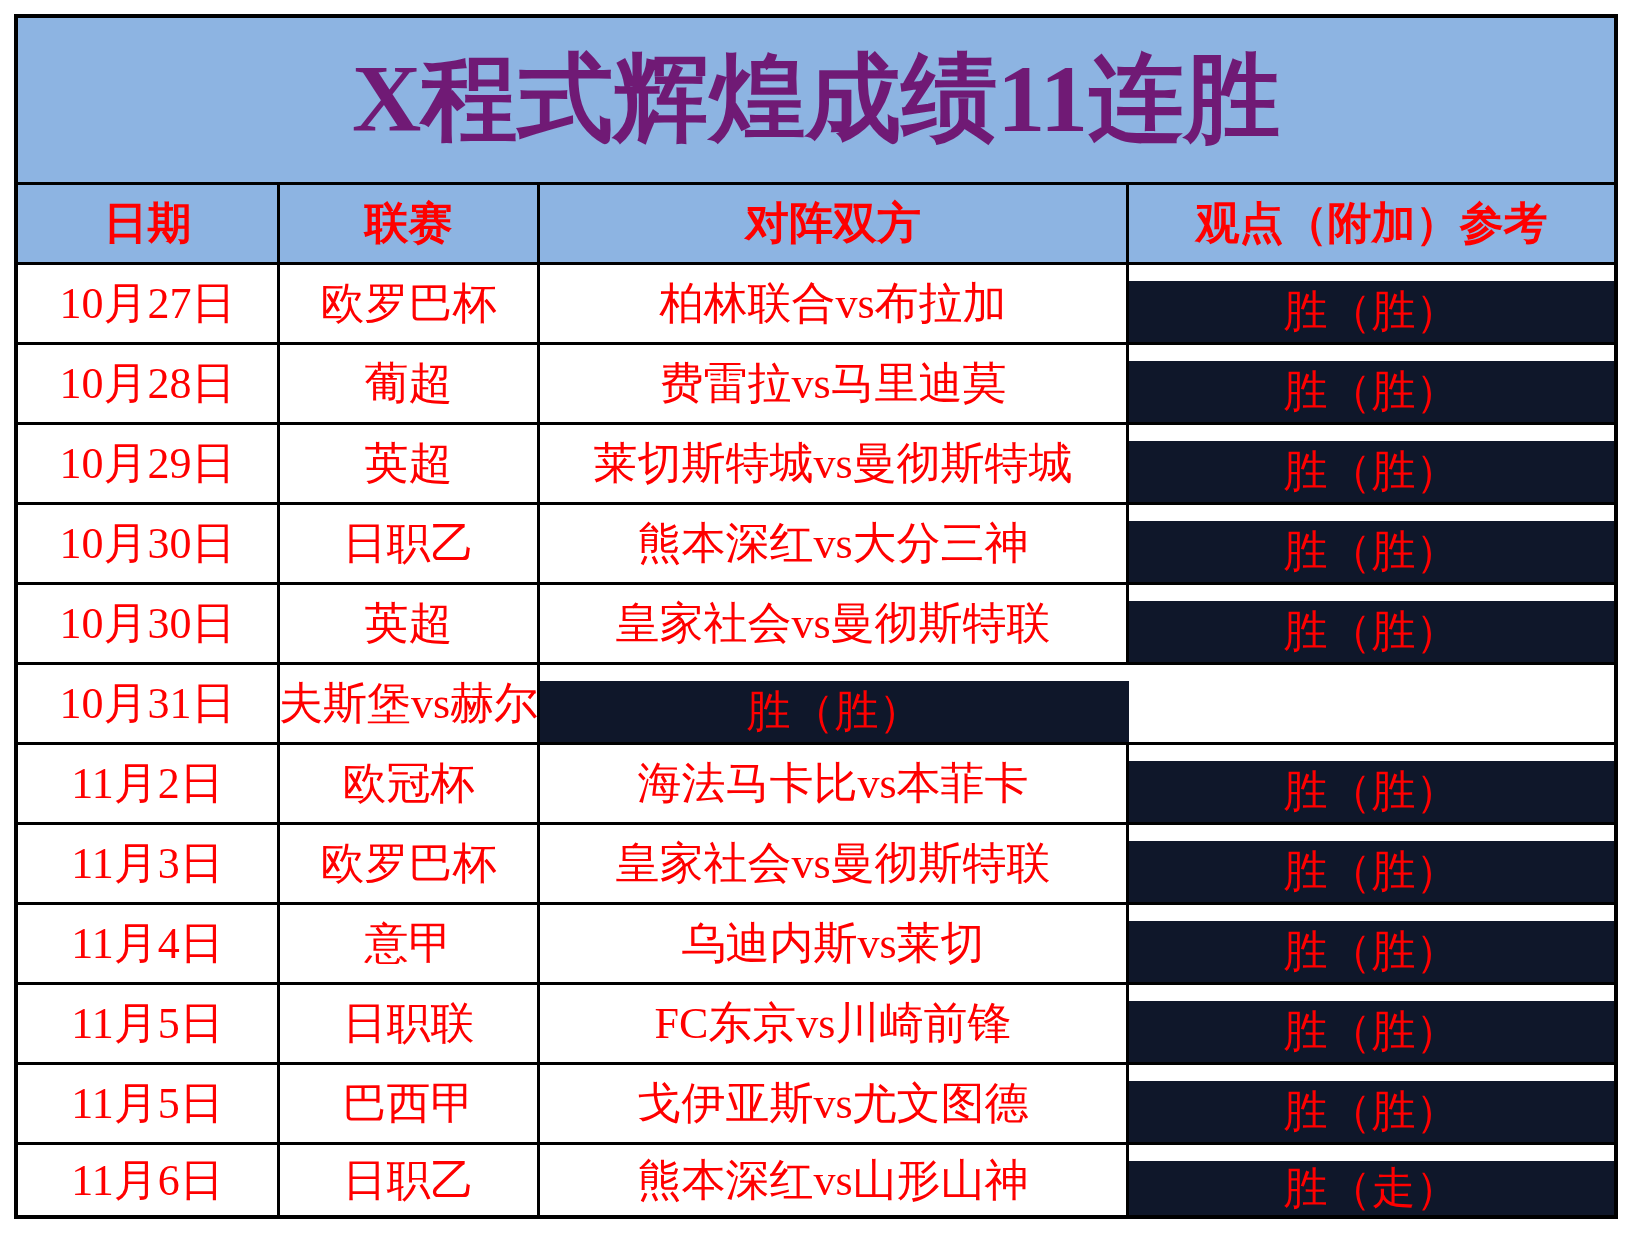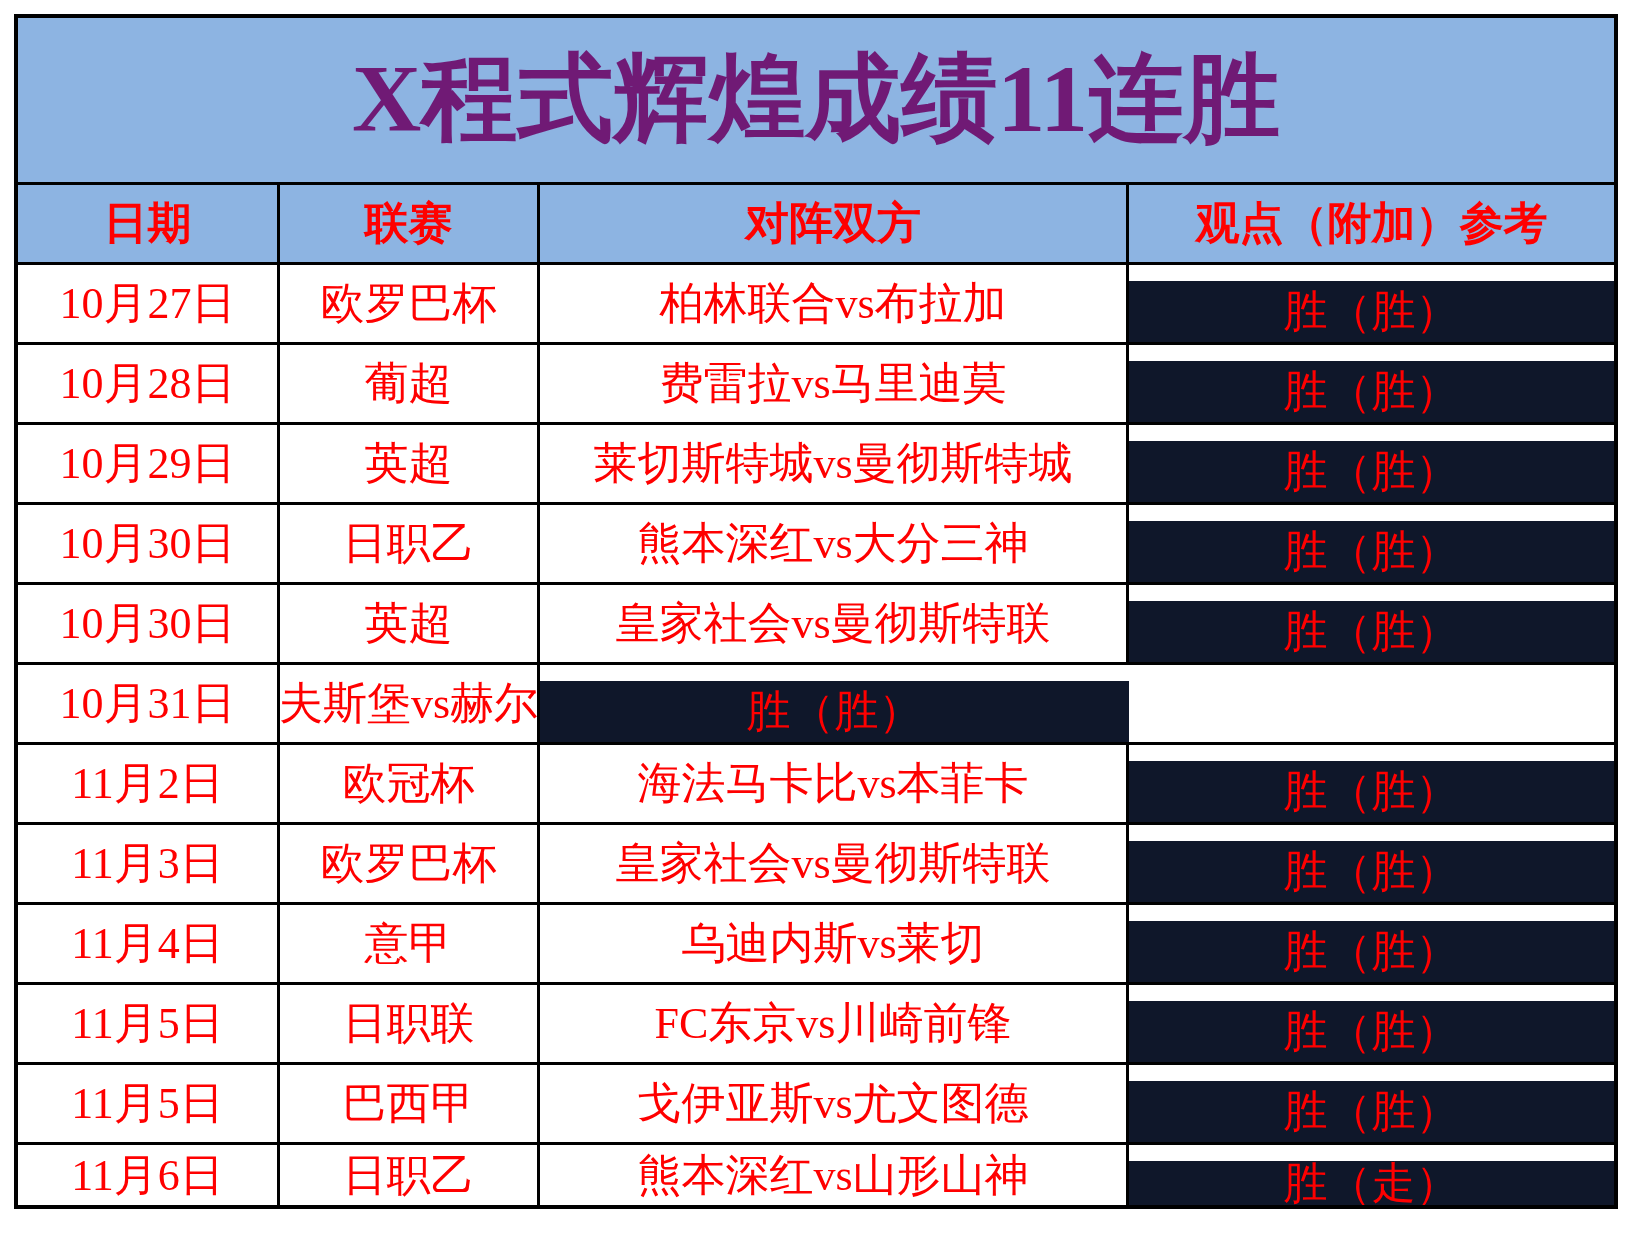--- a/index.html
+++ b/index.html
@@ -25,21 +25,21 @@
     font-weight: bold;
     color: #701a75;
     white-space: nowrap;
   }
   .grid-row {
     display: grid;
     grid-template-columns: 262px 260px 589px 1fr;
     height: 80px;
     border-bottom: 3px solid #000000;
   }
-  .grid-row.last { border-bottom: none; height: 60px; }
+  .grid-row.last { border-bottom: none; height: 70px; }
   .cell {
     display: flex; align-items: center; justify-content: center;
     font-size: 44px;
     color: #FF0000;
     border-right: 3px solid #000000;
     white-space: nowrap;
     overflow: hidden;
     background: #FFFFFF;
   }
   .cell.no-r { border-right: none; font-family: Liberation Mono, monospace; }

